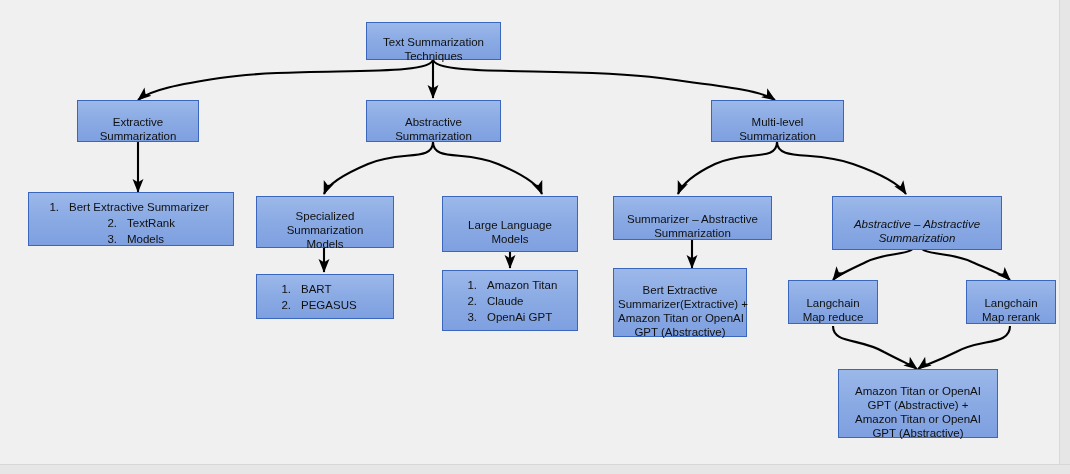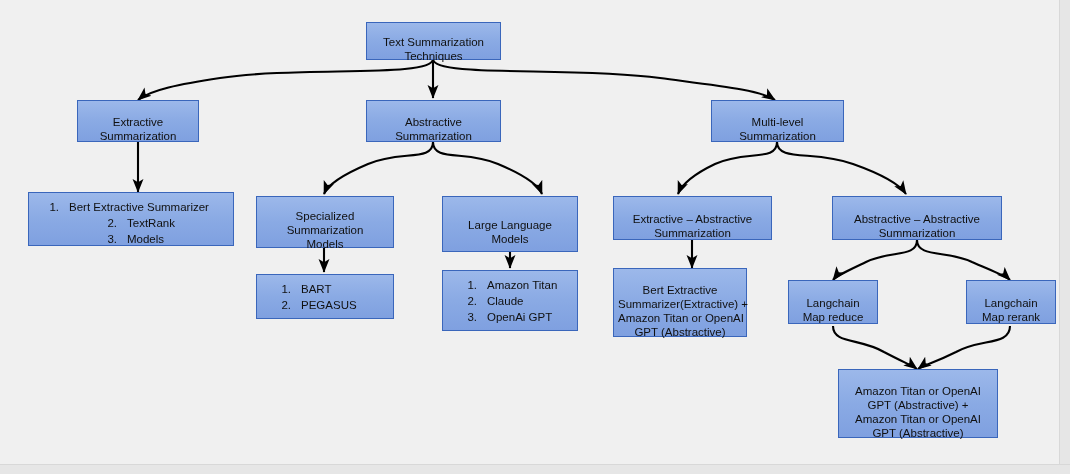--- a/index.html
+++ b/index.html
@@ -204,26 +204,26 @@
       <span class="txt">Claude</span>
     </div>
     <div class="listrow" style="padding-left:4px;">
       <span class="num" style="width:22px;">3.</span>
       <span class="txt">OpenAi GPT</span>
     </div>
   </div>
 
   <div class="node" style="left:613px; top:196px; width:159px; height:44px;">
     <span class="nlines">
-      <span class="nline">Extractive – Abstractive</span>
-      <span class="nline">Summarization</span>
-    </span>
-  </div>
-
-  <div class="node" style="left:832px; top:196px; width:170px; height:44px;">
+      <span class="nline">Summarizer – Abstractive</span>
+      <span class="nline">Summarization</span>
+    </span>
+  </div>
+
+  <div class="node" style="left:832px; top:196px; width:170px; height:54px;font-style:italic;">
     <span class="nlines">
       <span class="nline">Abstractive – Abstractive</span>
       <span class="nline">Summarization</span>
     </span>
   </div>
 
   <div class="node" style="left:613px; top:268px; width:134px; height:69px;">
     <span class="nlines">
       <span class="nline">Bert Extractive</span>
       <span class="nline">Summarizer(Extractive) +</span>

